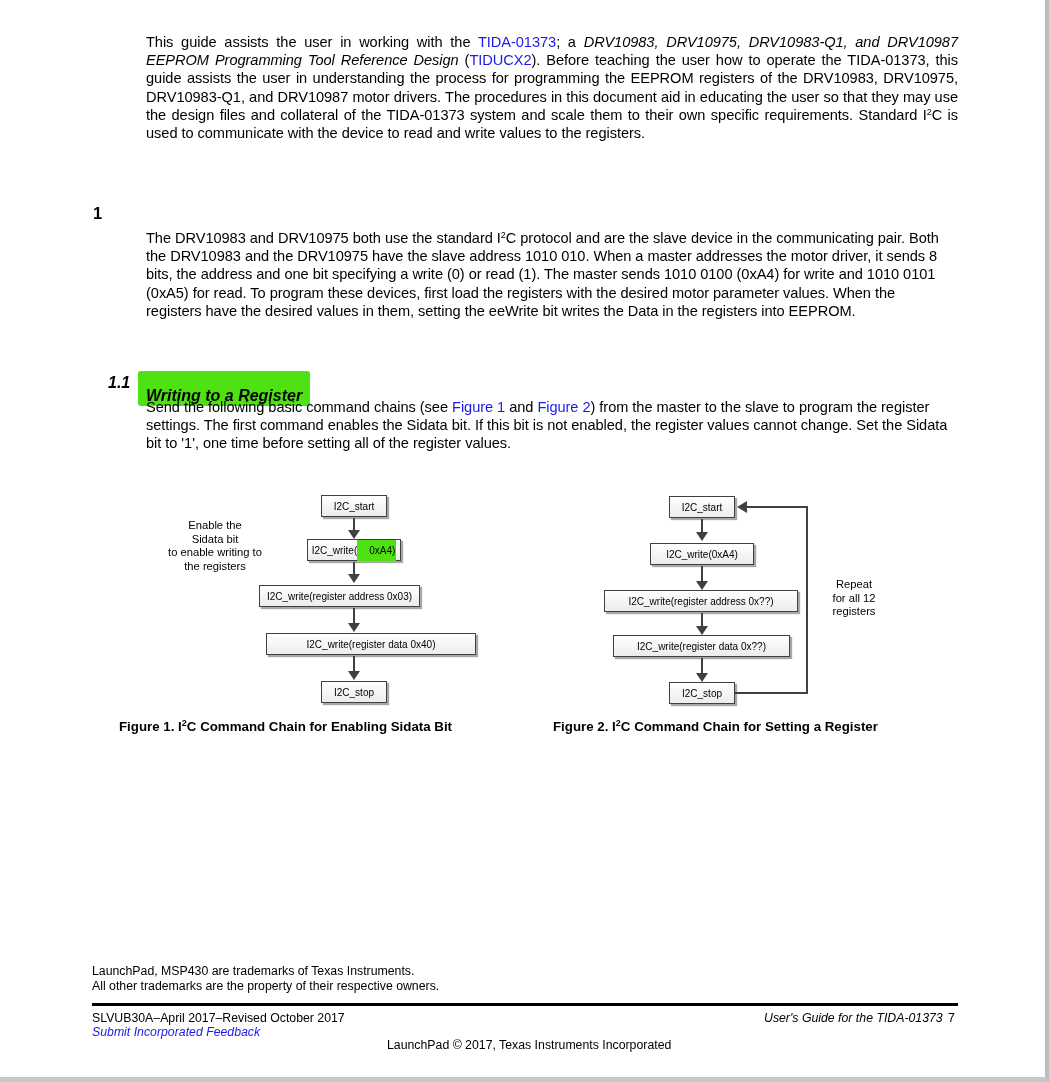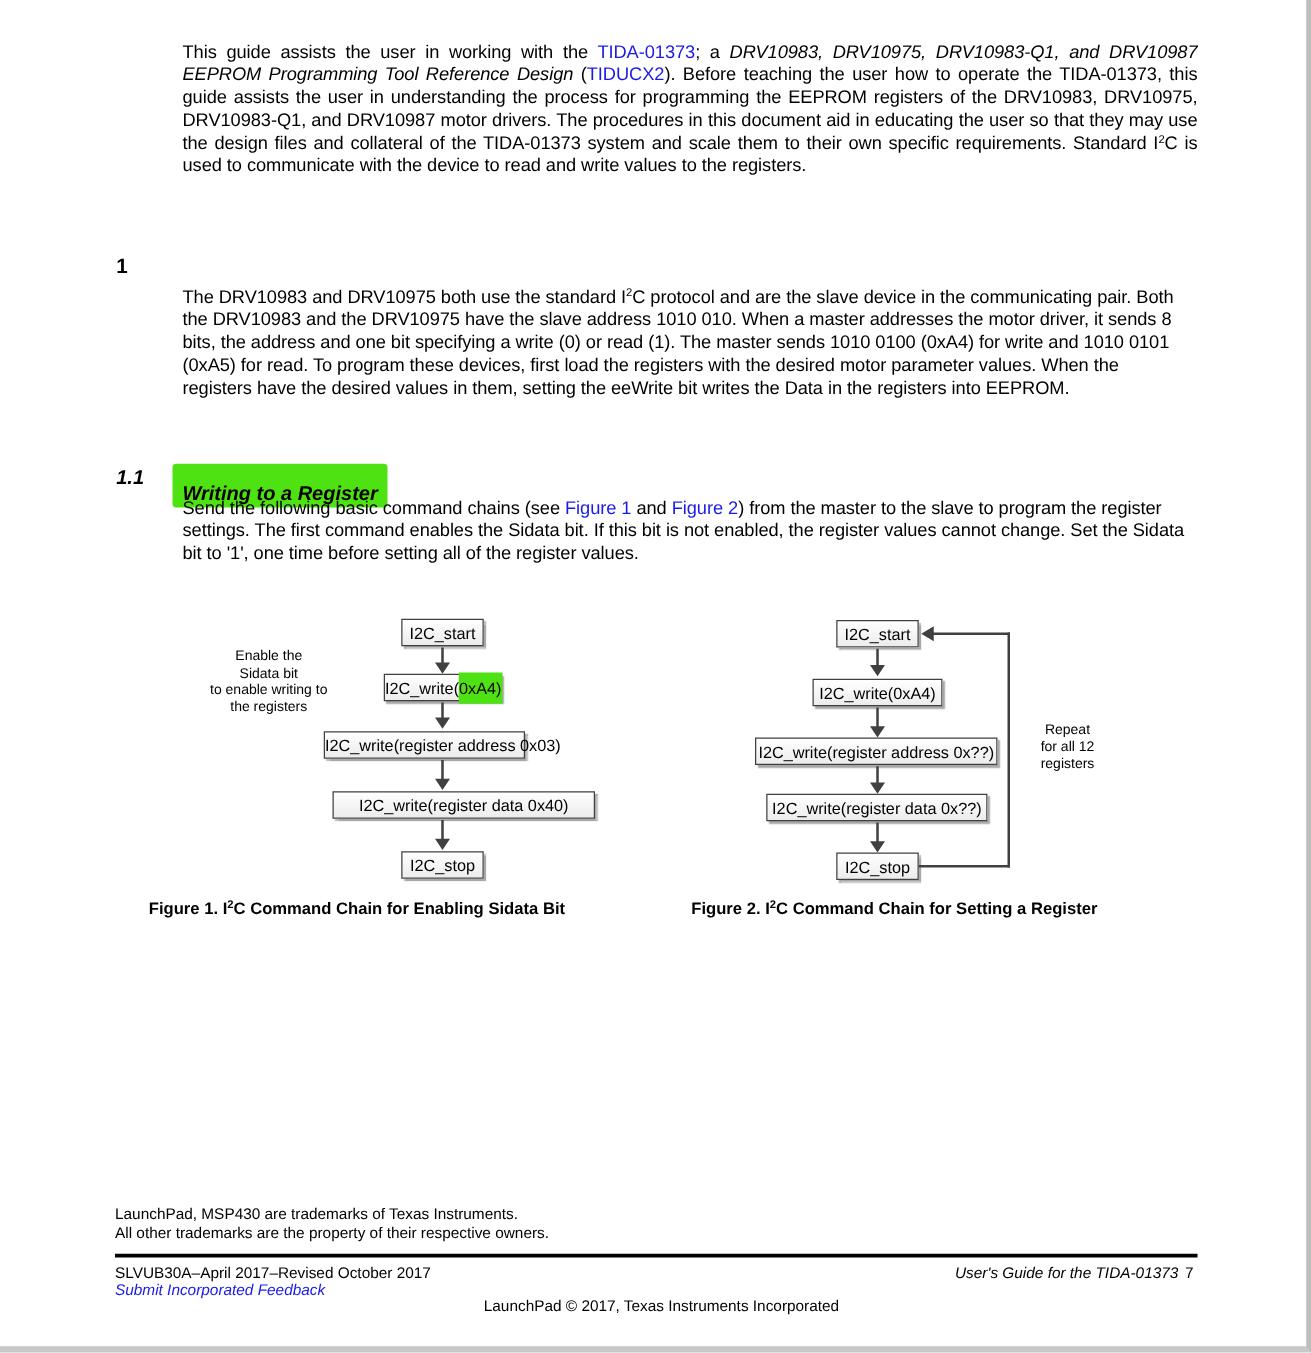--- a/index.html
+++ b/index.html
@@ -17,33 +17,33 @@
   .para {
     font-size: 14.6px; line-height: 18.2px; text-align: justify;
     text-align-last: left; letter-spacing: -0.05px;
   }
   .para.left { text-align: left; }
   .link { color: #1a1ae6; }
   .it { font-style: italic; }
   sup { font-size: 9px; vertical-align: 0; position: relative; top: -5px; line-height: 0; }
   .h1num { font-size: 16.5px; font-weight: bold; left: 93px; top: 204px; }
   .h1 { font-size: 16.5px; font-weight: bold; left: 146px; top: 204px; }
-  .h2num { font-size: 16px; font-weight: bold; font-style: italic; left: 93px; top: 374px; }
+  .h2num { font-size: 16px; font-weight: bold; font-style: italic; left: 108px; top: 374px; }
   .h2 {
     font-size: 16px; font-weight: bold; font-style: italic; left: 138px; top: 371px;
     background: #4fe212; padding: 16px 8px 1px 8px; border-radius: 3px;
   }
   .node {
     position: absolute; height: 22px; border: 1px solid #404040;
     background: linear-gradient(#ffffff, #ececec);
     box-shadow: 2px 2px 1px #a8a8a8;
-    font-size: 13px; line-height: 22px; text-align: center;
+    font-size: 10px; line-height: 22px; text-align: center;
     white-space: nowrap; box-sizing: border-box;
   }
-  .hl { background: #4fe212; border-radius: 0; padding: 5px 1px 5px 0; }
+  .hl { background: #4fe212; border-radius: 0; padding: 5px 1px 5px 12px; }
   .note { position: absolute; font-size: 11.2px; line-height: 13.5px; text-align: center; }
   .arrow { position: absolute; width: 2px; background: #404040; }
   .arrow::after {
     content: ""; position: absolute; left: -5px; bottom: -2px;
     border-left: 6px solid transparent; border-right: 6px solid transparent;
     border-top: 9px solid #404040;
   }
   .caption { font-size: 13.3px; font-weight: bold; white-space: nowrap; }
   .small { font-size: 12.3px; line-height: 14.5px; }
   .rule { position: absolute; left: 92px; top: 1003px; width: 866px; height: 3px; background: #000; }

